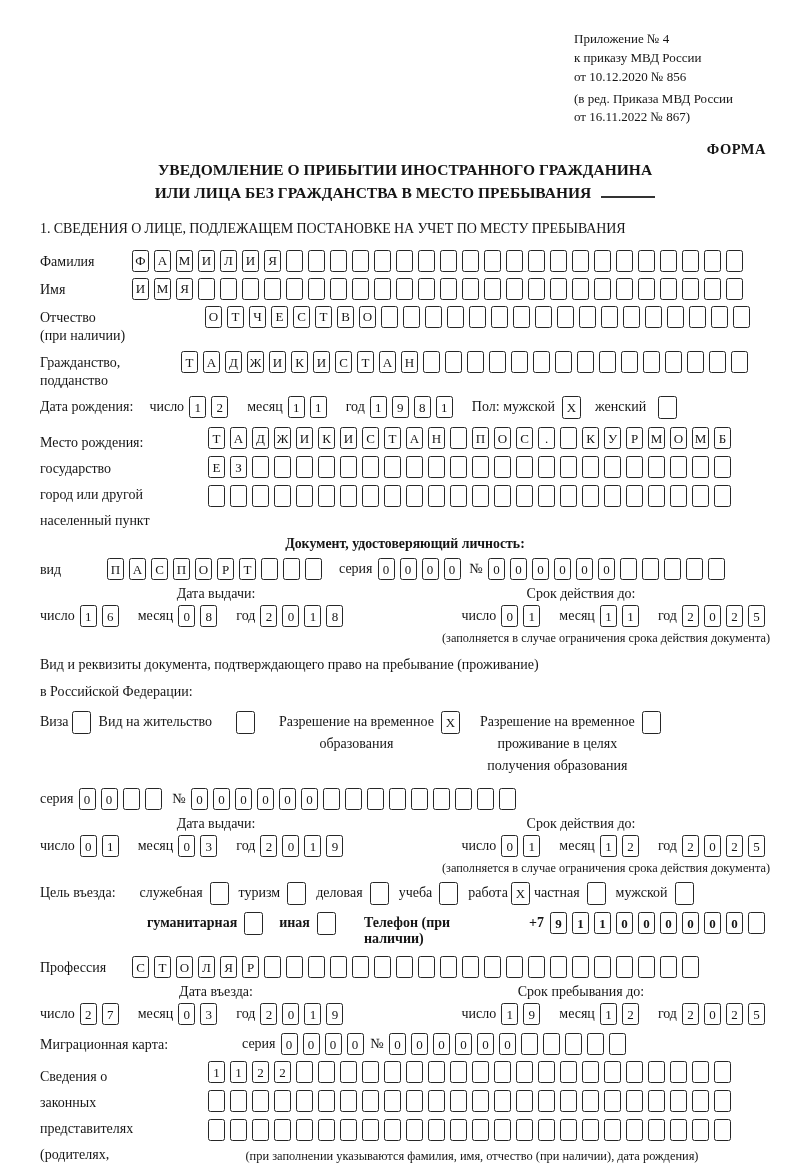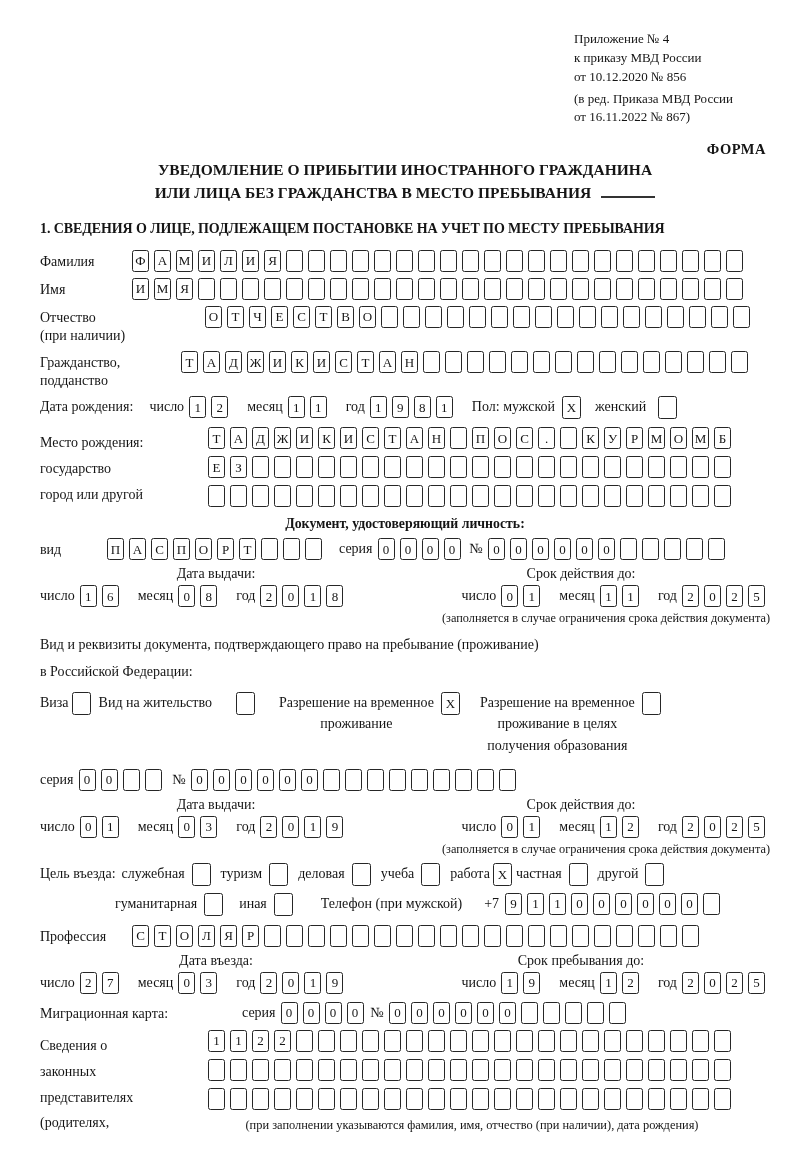--- a/index.html
+++ b/index.html
@@ -8,21 +8,21 @@
     padding:30px 30px 4px 40px;
     font-family:"Liberation Serif","DejaVu Serif",serif;
     color:#151515;overflow:hidden;position:relative;
   }
   
   .hdr{width:190px;margin-left:auto;margin-right:6px;font-size:13px;line-height:1.45;}
   .hdr .grp2{margin-top:3px;}
   .forma{text-align:right;font-weight:bold;font-size:14.5px;margin:14px 4px 0 0;letter-spacing:.5px;}
   .title{text-align:center;font-weight:bold;font-size:15.5px;line-height:1.5;margin-bottom:16px;}
   .title-underline{display:inline-block;width:54px;border-bottom:2px solid #333;height:14px;margin-left:10px;}
-  .sec{font-weight:bold;font-size:14px;margin:0 0 13px 0;letter-spacing:-0.1px;}
+  .sec{font-weight:normal;font-size:14px;margin:0 0 13px 0;letter-spacing:-0.1px;}
   
   .frow{display:flex;align-items:flex-start;margin-bottom:6px;}
   .flabel{flex:none;font-size:14px;line-height:1.3;padding-top:3px;}
   .w92{width:92px;} .w141{width:141px;} .w165{width:165px;} .w168{width:168px;} .w170{width:170px;}
   .cells{display:flex;flex-wrap:nowrap;}
   .cell{
     flex:none;display:inline-flex;box-sizing:border-box;
     width:17px;height:22px;border:1.8px solid #262626;border-radius:2.5px;
     margin-right:5px;align-items:center;justify-content:center;
     font-size:13px;line-height:1;
@@ -234,20 +234,21 @@
     <span class="cell cbox" style="margin-left:2px">X</span>
     <span class="dl ml">женский</span>
     <span class="cell cbox"></span>
   </div>
 
   <div class="frow" style="margin-bottom:2px;">
     <div class="flabel w168 stack">
       <div>Место рождения:</div>
       <div>государство</div>
       <div>город или другой</div>
+      <div>населенный пункт</div>
     </div>
     <div>
       <div class="cells rrow">
           <span class="cell">Т</span>
           <span class="cell">А</span>
           <span class="cell">Д</span>
           <span class="cell">Ж</span>
           <span class="cell">И</span>
           <span class="cell">К</span>
           <span class="cell">И</span>
@@ -418,21 +419,21 @@
       <span style="padding-top:3px">Виза</span>
       <span class="cell cbox" style="margin-left:3px"></span>
     </div>
     <div class="ptitem" style="margin-left:8px">
       <span style="padding-top:3px">Вид на жительство</span>
       <span class="cell cbox" style="margin-left:24px"></span>
     </div>
     <div class="ptitem" style="margin-left:24px">
       <div class="ptmulti">
         <div>Разрешение на временное</div>
-        <div>проживание</div>
+        <div>образования</div>
       </div>
       <span class="cell cbox">X</span>
     </div>
     <div class="ptitem" style="margin-left:20px">
       <div class="ptmulti">
         <div>Разрешение на временное</div>
         <div>проживание в целях</div>
         <div>получения образования</div>
       </div>
       <span class="cell cbox"></span>
@@ -510,21 +511,21 @@
             <span class="cell">2</span>
             <span class="cell">5</span>
           </div>
       </div>
     </div>
   </div>
   <div class="dnote">(заполняется в случае ограничения срока действия документа)</div>
 
   <div class="purpose">
     <span class="plabel">Цель въезда:</span>
-    <span class="pitem" style="margin-left:6px">
+    <span class="pitem" style="margin-left:24px">
       <span class="plabel">служебная</span>
       <span class="cell cbox"></span>
     </span>
     <span class="pitem">
       <span class="plabel">туризм</span>
       <span class="cell cbox"></span>
     </span>
     <span class="pitem">
       <span class="plabel">деловая</span>
       <span class="cell cbox"></span>
@@ -535,35 +536,35 @@
     </span>
     <span class="pitem">
       <span class="plabel">работа</span>
       <span class="cell cbox" style="margin-left:3px">X</span>
     </span>
     <span class="pitem" style="margin-left:4px">
       <span class="plabel">частная</span>
       <span class="cell cbox"></span>
     </span>
     <span class="pitem">
-      <span class="plabel">другой</span>
-      <span class="cell cbox"></span>
-    </span>
-  </div>
-
-  <div class="purpose" style="margin-left:75px;margin-bottom:9px;">
+      <span class="plabel">мужской</span>
+      <span class="cell cbox"></span>
+    </span>
+  </div>
+
+  <div class="purpose" style="margin-left:107px;margin-bottom:9px;font-weight:bold;">
     <span class="pitem" style="margin-left:0">
       <span class="plabel">гуманитарная</span>
       <span class="cell cbox"></span>
     </span>
     <span class="pitem" style="margin-left:16px">
       <span class="plabel">иная</span>
       <span class="cell cbox"></span>
     </span>
-    <span class="plabel" style="margin-left:28px">Телефон (при мужской)</span>
+    <span class="plabel" style="margin-left:28px">Телефон (при наличии)</span>
     <span class="plabel" style="margin-left:22px;margin-right:6px">+7</span>
     <span class="cells">
         <span class="cell">9</span>
         <span class="cell">1</span>
         <span class="cell">1</span>
         <span class="cell">0</span>
         <span class="cell">0</span>
         <span class="cell">0</span>
         <span class="cell">0</span>
         <span class="cell">0</span>

